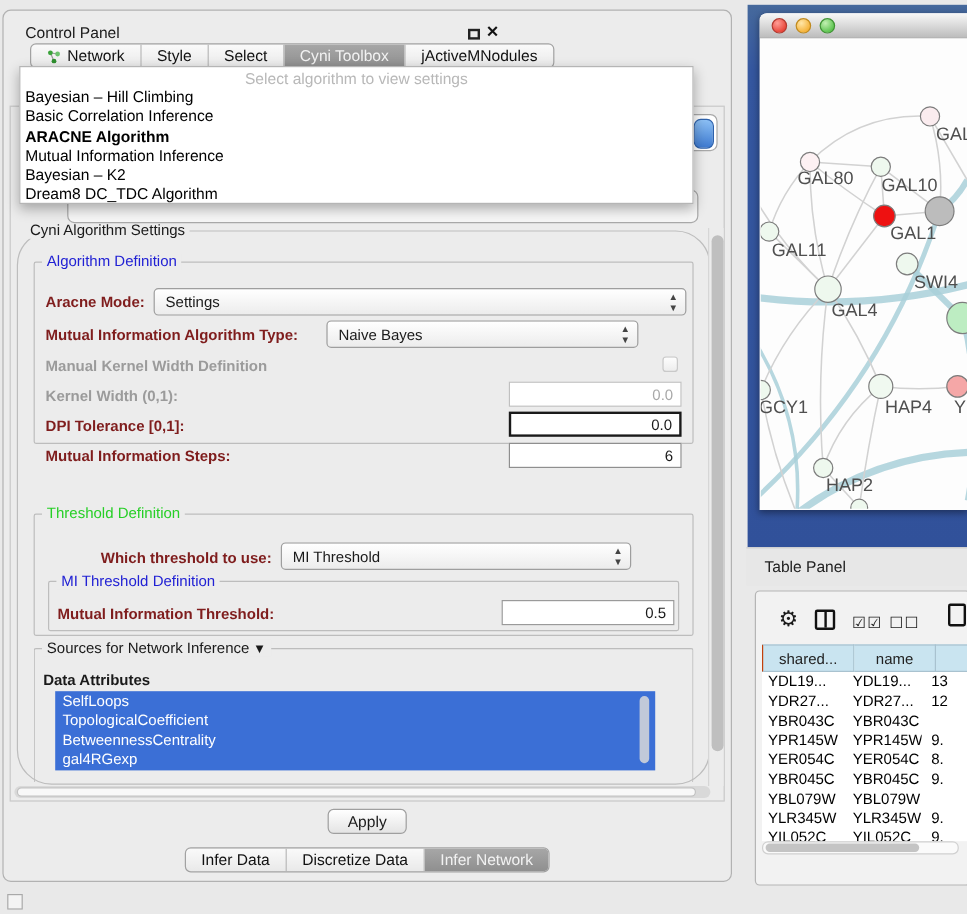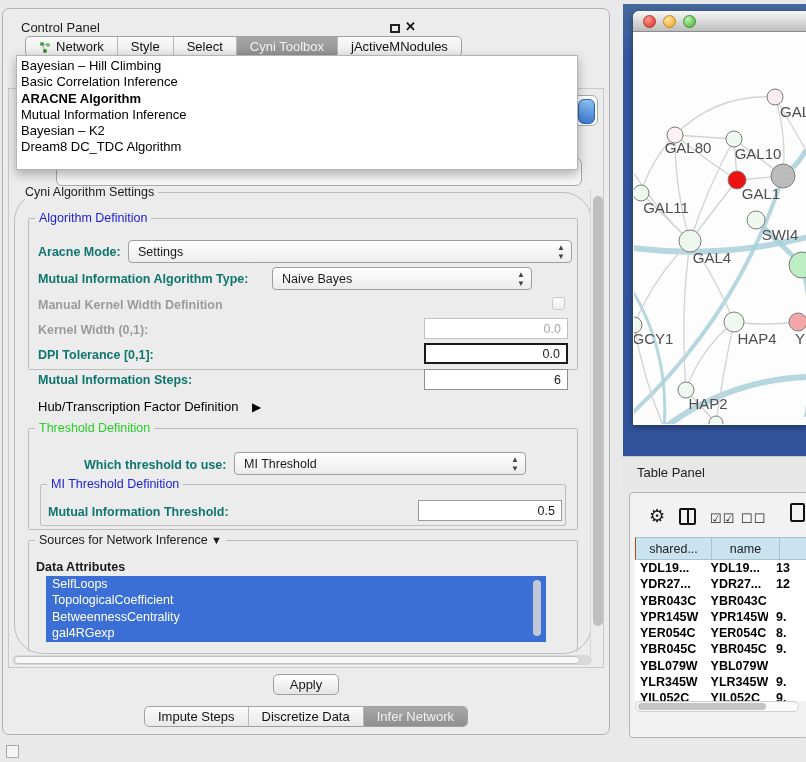--- a/index.html
+++ b/index.html
@@ -48,21 +48,21 @@
   .grp-title{position:absolute;top:-8px;left:6px;background:#ececec;padding:0 4px;
              font-size:12.5px;white-space:nowrap;}
   .t-blue{color:#2121d4;}
   .t-green{color:#27cf27;}
   #grp-cyni{left:14px;top:192px;width:578px;height:462px;border-radius:29px;}
   #grp-algo{left:28px;top:218px;width:550px;height:152px;}
   #grp-thresh{left:28px;top:428px;width:550px;height:102px;}
   #grp-mit{left:40px;top:484px;width:526px;height:42px;}
   #grp-sources{left:28px;top:540px;width:550px;height:112px;border-bottom:none;}
 
-  .lbl{font-size:12.5px;font-weight:bold;color:#0f766e;white-space:nowrap;}
+  .lbl{font-size:12.5px;font-weight:bold;color:#7f1d1d;white-space:nowrap;}
   .lbl.dis{color:#9b9b9b;}
   .combo{background:linear-gradient(#ffffff,#ececec);border:1px solid #9e9e9e;
          border-radius:4px;font-size:12.5px;display:flex;align-items:center;
          padding:0 20px 0 9px;position:absolute;}
   .combo .arrows{position:absolute;right:6px;top:2px;font-size:8px;line-height:9px;
                  color:#444;text-align:center;}
   .field{background:#fff;border:1px solid #8f8f8f;font-size:12.5px;text-align:right;
          padding:0 6px;display:flex;align-items:center;justify-content:flex-end;position:absolute;}
   .field.dis{border:1px solid #c0c0c0;color:#a8a8a8;}
   .field.focus{border:2px solid #1a1a1a;}
@@ -110,21 +110,21 @@
   #ti-split{left:679px;top:508px;width:17px;height:17px;border:2px solid #111;border-radius:2px;}
   #ti-split::before{content:"";position:absolute;left:6px;top:0;width:2px;height:13px;background:#111;}
   #ti-checks{left:710px;top:511px;font-size:13px;letter-spacing:1px;}
   #ti-unchecks{left:741px;top:511px;font-size:13px;letter-spacing:1px;}
   #ti-file{left:790px;top:503px;width:15px;height:19px;border:2px solid #111;border-radius:2px;background:#f2f2f2;}
 
   #table-head{left:635px;top:537px;height:23px;display:flex;}
   .th{background:#c9e4f0;border:1px solid #a9c2cf;border-left:none;font-size:12.5px;
       display:flex;align-items:center;justify-content:center;color:#222;}
   .th:first-child{border-left:1px solid #c2410c;}
-  #table-rows{left:635px;top:560px;width:171px;height:141px;overflow:hidden;background:#fff;font-weight:bold;}
+  #table-rows{left:635px;top:560px;width:171px;height:141px;overflow:hidden;background:#fff;}
   .tr{display:flex;height:16.3px;}
   .td{font-size:12.5px;line-height:16.3px;white-space:nowrap;overflow:hidden;color:#000;}
   #t-hscroll{left:635px;top:701px;width:164px;height:11px;background:#fafafa;
              border:1px solid #d0d0d0;border-radius:5px;}
   #t-hscroll .thumb{position:absolute;left:2px;top:1px;width:128px;height:7px;background:#c4c4c4;border-radius:4px;}
 </style>
 </head>
 <body>
 
 <div id="stage">
@@ -163,20 +163,21 @@
   </div>
 
   <div id="scrollpane" class="abs"></div>
 
   <div id="remnant-combo-top" class="abs">
     <div class="bluebtn"></div>
   </div>
   <div id="remnant-combo-bottom" class="abs"></div>
 
   <div id="popup" class="abs">
+    <div id="popup-placeholder">Select algorithm to view settings</div>
     <div id="popup-items">
         <div class="popup-item">Bayesian – Hill Climbing</div>
         <div class="popup-item">Basic Correlation Inference</div>
         <div class="popup-item bold">ARACNE Algorithm</div>
         <div class="popup-item">Mutual Information Inference</div>
         <div class="popup-item">Bayesian – K2</div>
         <div class="popup-item">Dream8 DC_TDC Algorithm</div>
       </div>
   </div>
 
@@ -205,24 +206,20 @@
 
   <div class="abs lbl dis" style="left:38px;top:323px">Kernel Width (0,1):</div>
   <div class="field dis" style="left:424px;top:318px;width:144px;height:21px">0.0</div>
 
   <div class="abs lbl" style="left:38px;top:348px">DPI Tolerance [0,1]:</div>
   <div class="field focus" style="left:424px;top:343px;width:144px;height:21px">0.0</div>
 
   <div class="abs lbl" style="left:38px;top:373px">Mutual Information Steps:</div>
   <div class="field" style="left:424px;top:369px;width:144px;height:21px">6</div>
 
-  <div id="hub-row" class="abs">
-    <span>Hub/Transcription Factor Definition</span>
-    <span class="tri">▶</span>
-  </div>
 
   <div id="grp-thresh" class="abs grp">
     <span class="grp-title t-green">Threshold Definition</span>
   </div>
 
   <div class="abs lbl" style="left:84px;top:458px">Which threshold to use:</div>
   <div class="combo" style="left:234px;top:452px;width:292px;height:23px">
     <span>MI Threshold</span>
     <span class="arrows">▲<br>▼</span>
   </div>
@@ -250,21 +247,21 @@
     </div>
   <div id="v-scroll" class="abs">
       <div class="thumb"></div>
     </div>
 
   <div id="apply-btn" class="abs">Apply</div>
 
   <div id="bottom-tabbar-wrap" class="abs">
     <div class="seg-bar" id="bottom-tabbar">
         <div class="seg">
-          <span>Impute Steps</span>
+          <span>Infer Data</span>
         </div>
         <div class="seg">
           <span>Discretize Data</span>
         </div>
         <div class="seg sel">
           <span>Infer Network</span>
         </div>
       </div>
   </div>
 

